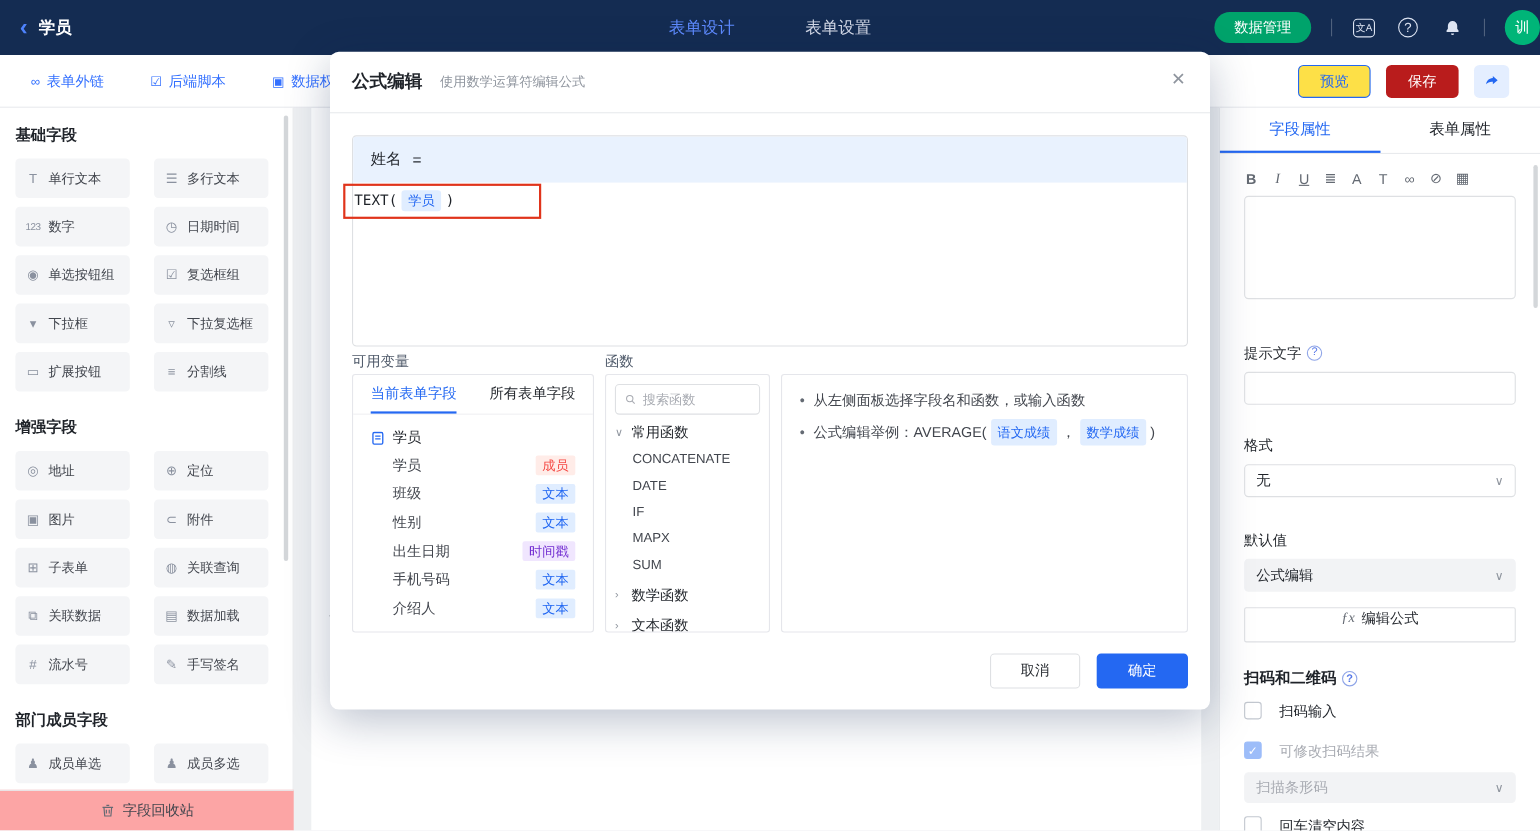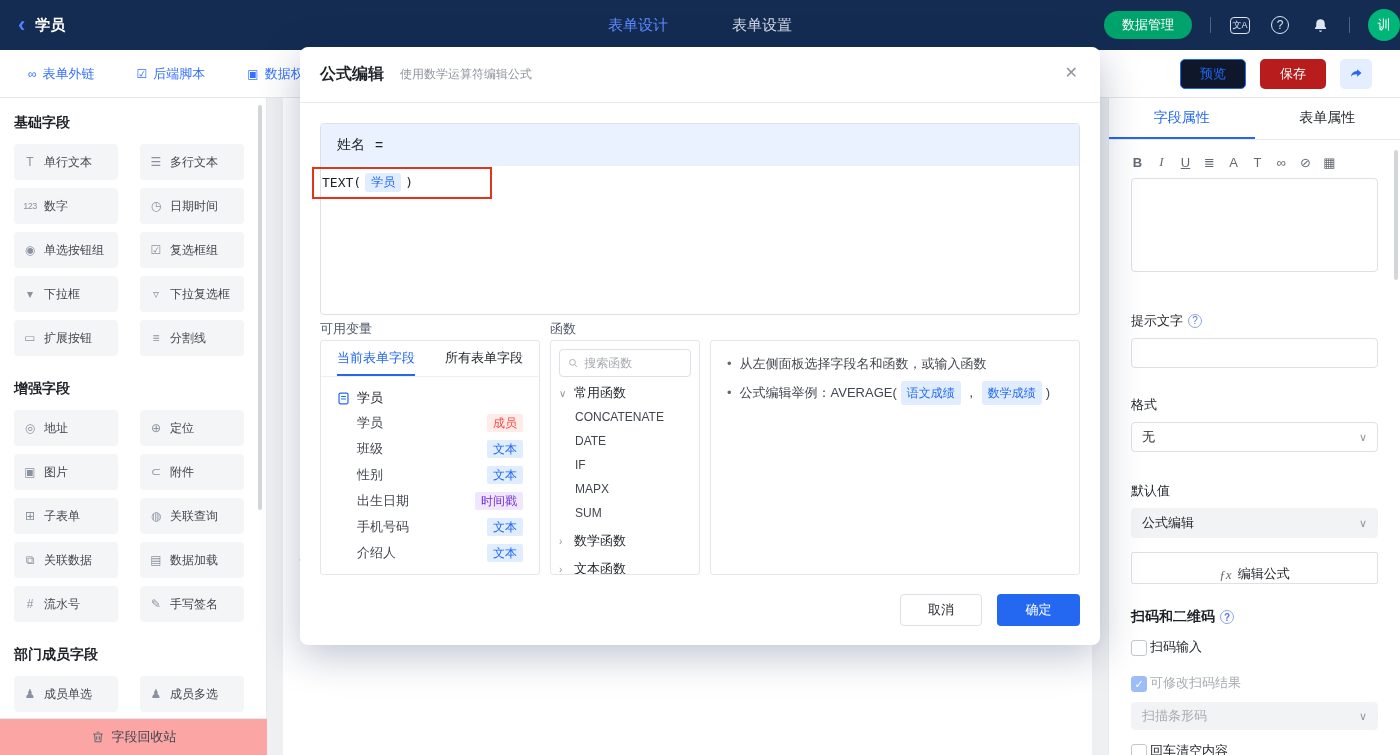--- a/index.html
+++ b/index.html
@@ -23,21 +23,21 @@
   .icon-translate { width:20px; height:17px; border:1.3px solid #dde4f2; border-radius:4px; color:#dde4f2; font-size:9px; display:flex; align-items:center; justify-content:center; }
   .icon-help { width:18px; height:18px; border:1.4px solid #dde4f2; border-radius:50%; color:#dde4f2; font-size:12px; display:flex; align-items:center; justify-content:center; }
   .tb-avatar { width:32px; height:32px; border-radius:50%; background:#00b578; color:#fff; font-size:13px; display:flex; align-items:center; justify-content:center; cursor:pointer; }
 
   
   #subbar { position:absolute; left:0; top:50px; width:1400px; height:48px; background:#ffffff; border-bottom:1px solid #e5e6eb; display:flex; align-items:center; justify-content:space-between; padding:0 28px; z-index:1; }
   .sub-links { display:flex; gap:42px; }
   .sub-link { color:#3370ff; font-size:13px; display:flex; align-items:center; gap:6px; cursor:pointer; white-space:nowrap; }
   .sub-link .lk-icon { font-size:12px; }
   .sub-actions { display:flex; gap:14px; align-items:center; }
-  .btn-preview { width:66px; height:30px; border:1px solid #2468f2; border-radius:5px; background:#0f172a; color:#2468f2; font-size:13px; display:flex; align-items:center; justify-content:center; cursor:pointer; }
+  .btn-preview { width:66px; height:30px; border:1px solid #2468f2; border-radius:5px; background:#fde047; color:#2468f2; font-size:13px; display:flex; align-items:center; justify-content:center; cursor:pointer; }
   .btn-save { width:66px; height:30px; border-radius:5px; background:#b91c1c; color:#fff; font-size:13px; display:flex; align-items:center; justify-content:center; cursor:pointer; }
   .btn-share { width:32px; height:30px; border-radius:5px; background:#e4eeff; display:flex; align-items:center; justify-content:center; cursor:pointer; }
 
   
   #sidebar { position:absolute; left:0; top:98px; width:267px; bottom:0; background:#fff; border-right:1px solid #e8eaed; padding:14px 0 0 14px; z-index:1; }
   .pal-title { font-size:14px; font-weight:700; color:#1f2329; line-height:20px; margin:0 0 12px; }
   .pal-title.mt { margin-top:22px; }
   .pal-grid { display:grid; grid-template-columns:104px 104px; gap:8px 22px; }
   .pal-item { height:36px; background:#f4f5f7; border-radius:4px; display:flex; align-items:center; gap:6px; padding:0 8px; font-size:12px; color:#42464e; cursor:grab; overflow:hidden; white-space:nowrap; }
   .pal-icon { min-width:16px; text-align:center; color:#8a919f; font-size:12px; }
@@ -67,24 +67,24 @@
   .rt-box { margin-top:6px; height:94px; border:1px solid #dee0e3; border-radius:4px; }
   .prop-label { margin-top:40px; font-size:13px; color:#1f2329; display:flex; align-items:center; gap:5px; line-height:18px; }
   .prop-label.tight { margin-top:28px; }
   .prop-label.mid { margin-top:30px; }
   .q-icon { width:14px; height:14px; border:1px solid #8fa5e8; border-radius:50%; color:#5577e8; font-size:10px; display:flex; align-items:center; justify-content:center; }
   .prop-input { margin-top:8px; width:100%; height:30px; border:1px solid #dee0e3; border-radius:4px; font-size:13px; padding:0 10px; outline:none; }
   .prop-select { margin-top:8px; height:30px; border:1px solid #dee0e3; border-radius:4px; display:flex; align-items:center; justify-content:space-between; padding:0 10px; font-size:13px; cursor:pointer; background:#fff; }
   .prop-select .chev { color:#8f959e; font-size:11px; }
   .prop-select.gray { background:#f2f3f5; border-color:#f2f3f5; }
   .prop-select.disabled { background:#f2f3f5; border-color:#f2f3f5; color:#a8abb2; cursor:default; }
-  .fx-btn { margin-top:14px; height:32px; border:1px solid #dee0e3; border-radius:2px; background:#fff; display:flex; align-items:flex-end; justify-content:center; gap:6px; font-size:13px; color:#1f2329; cursor:pointer; }
+  .fx-btn { margin-top:14px; height:32px; border:1px solid #dee0e3; border-radius:2px; background:#fff; display:flex; align-items:flex-start; justify-content:center; gap:6px; font-size:13px; color:#1f2329; cursor:pointer; }
   .fx-glyph { font-style:italic; font-family:"Liberation Serif",serif; color:#646a73; font-size:13px; }
   .scan-title { margin-top:24px; font-size:14px; font-weight:700; display:flex; align-items:center; gap:5px; }
-  .cb-row { margin-top:12px; display:flex; align-items:flex-end; gap:3px; font-size:13px; color:#1f2329; }
+  .cb-row { margin-top:12px; display:flex; align-items:flex-start; gap:16px; font-size:13px; color:#1f2329; }
   .cb-row.sp { margin-top:18px; }
   .cb-row.disabled span.cb-label { color:#a8abb2; }
   .cb { width:16px; height:16px; border:1px solid #c2c7cf; border-radius:3px; background:#fff; cursor:pointer; display:flex; align-items:center; justify-content:center; font-size:11px; }
   .cb.checked { background:#9dbdf9; border-color:#9dbdf9; color:#fff; }
   .props-scroll { position:absolute; left:285px; top:52px; width:4px; height:130px; border-radius:2px; background:#d4d7da; }
 
   
   #modal { position:absolute; left:300px; top:47px; width:800px; height:598px; background:#fff; border-radius:8px; box-shadow:0 10px 40px rgba(15,35,80,.28); z-index:10; }
   .m-header { height:56px; border-bottom:1px solid #e8eaed; display:flex; align-items:center; padding:0 20px; }
   .m-title { font-size:16px; font-weight:700; color:#1f2329; }

